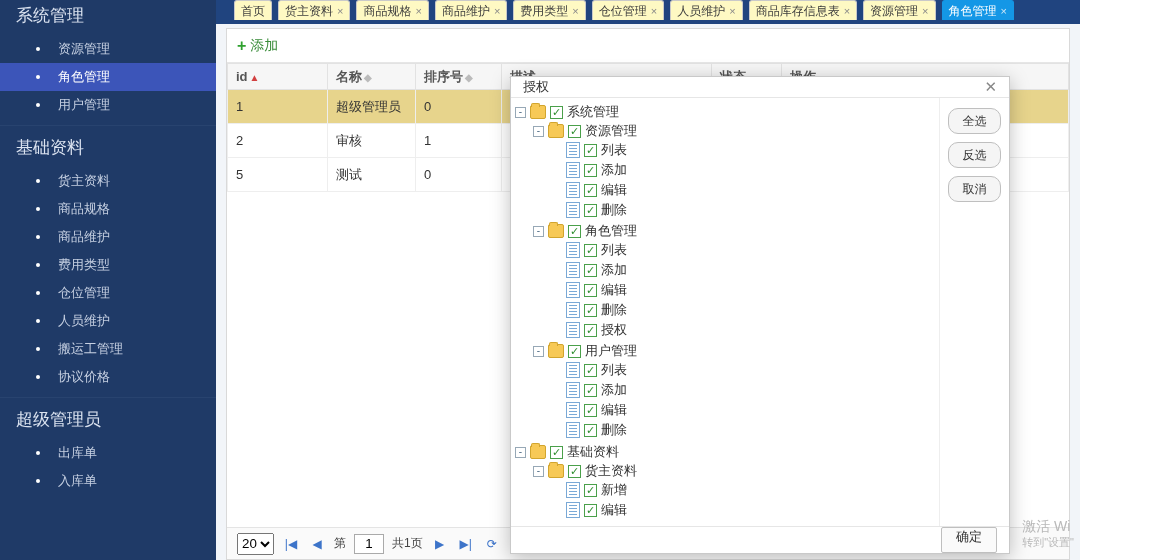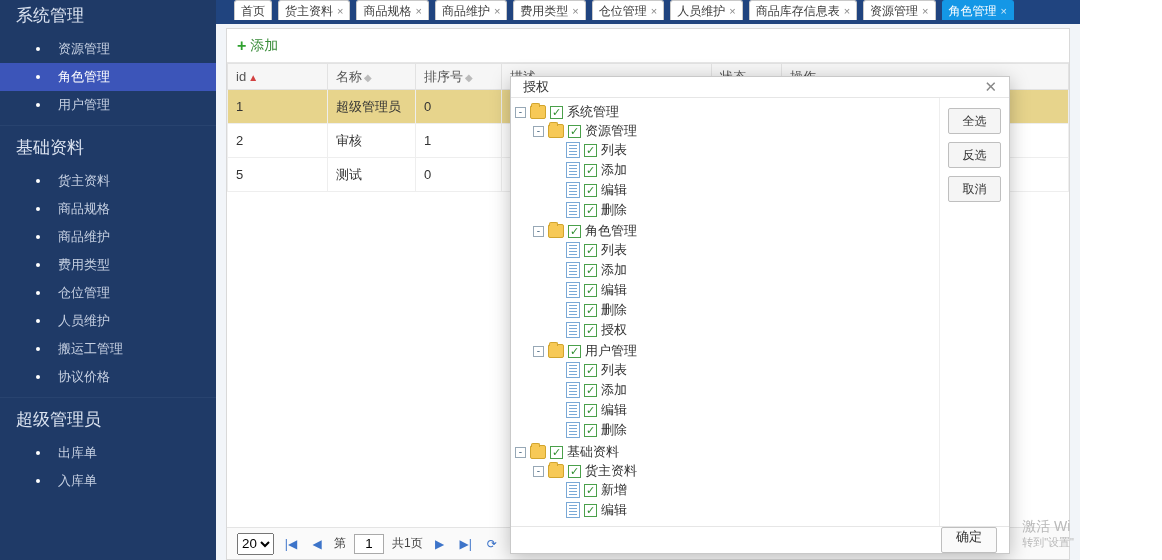--- a/index.html
+++ b/index.html
@@ -9,32 +9,32 @@
   .sidebar{width:216px;height:560px;background:#1f3a67;color:#cbd5e6;overflow:hidden;position:relative}
   .sb-title{font-size:17px;color:#dbe3f0;padding:4px 16px 8px 16px}
   .sb-item{display:flex;align-items:center;height:28px;padding-left:36px;font-size:13px;color:#c6d0e2;cursor:pointer}
   .sb-item.active{background:#3c55b9;color:#fff}
   .sb-bullet{width:4px;height:4px;border-radius:50%;background:#fff;margin-right:18px}
   .hrline{height:1px;background:#28436f;margin:6px 0}
   
   .main{flex:1;height:560px;background:#f2f5f9;display:flex;flex-direction:column;position:relative}
   
   .tabstrip{height:24px;background:#20447f;display:flex;align-items:flex-start;gap:6px;padding-left:18px;overflow:hidden}
-  .tab{background:#ffffff;border:1px solid #c9c9c9;border-bottom:none;border-radius:3px 3px 0 0;height:20px;line-height:18px;padding:0 6px;font-size:12px;color:#3d3d3d;display:flex;align-items:center;gap:4px;cursor:pointer}
+  .tab{background:#fef9c3;border:1px solid #c9c9c9;border-bottom:none;border-radius:3px 3px 0 0;height:20px;line-height:18px;padding:0 6px;font-size:12px;color:#3d3d3d;display:flex;align-items:center;gap:4px;cursor:pointer}
   .tab.active{background:#1497e6;border-color:#1497e6;color:#fff}
   .tab .x{font-size:11px;color:#888}
   .tab.active .x{color:#cfe8f8}
   
   .content{flex:1;margin:4px 10px 0 10px;background:#fff;border:1px solid #d9d9d9;display:flex;flex-direction:column;position:relative}
   .toolbar{height:34px;display:flex;align-items:center;padding-left:10px;border-bottom:1px solid #e6e6e6}
   .addbtn{display:flex;align-items:center;color:#3a8c3a;font-size:14px;gap:4px;cursor:pointer}
   .addbtn .plus{font-weight:bold;color:#2fa12f;font-size:16px}
   
   table.grid{width:100%;border-collapse:collapse;font-size:13px}
-  .grid th{background:#f6f6f6;border:1px solid #e2e2e2;height:26px;text-align:left;padding:0 8px;font-weight:normal;color:#555}
+  .grid th{background:#f6f6f6;border:1px solid #e2e2e2;height:26px;text-align:left;padding:0 8px;font-weight:bold;color:#555}
   .grid td{border:1px solid #eee;height:34px;padding:0 8px}
   .grid tr.sel td{background:#e7d48c}
   .sort{font-size:10px;color:#bbb;margin-left:2px}
   .sort.red{color:#d24040}
   
   .pager{height:32px;border-top:1px solid #e4e4e4;display:flex;align-items:center;gap:8px;padding:0 10px;font-size:12px;color:#444;background:#fafafa;margin-top:auto}
   .pager select{height:22px}
   .pgicon{width:18px;height:18px;display:flex;align-items:center;justify-content:center;color:#3d74c9;cursor:pointer;font-size:12px}
   .pgbox{width:30px;height:20px;border:1px solid #aaa;text-align:center}
   
@@ -54,21 +54,21 @@
   .noderow{display:flex;align-items:center;gap:2px;height:18px;font-size:13px}
   .tgl{width:11px;height:11px;border:1px solid #97a8b6;display:inline-flex;align-items:center;justify-content:center;font-size:10px;line-height:8px;color:#4d6b85;background:#fff;cursor:pointer;margin-right:2px}
   .tgl.blank{border:none}
   .fld{width:16px;height:14px;background:#f7c956;border:1px solid #d2a52e;border-radius:2px;position:relative;margin-right:2px}
   .fld:before{content:"";position:absolute;top:-3px;left:0;width:7px;height:3px;background:#f7c956;border:1px solid #d2a52e;border-bottom:none;border-radius:2px 2px 0 0}
   .doc{width:14px;height:16px;border:1px solid #7aa9d6;background:#fff;position:relative;margin-right:2px}
   .doc:after{content:"";position:absolute;left:2px;top:2px;right:2px;height:1px;background:#7aa9d6;box-shadow:0 3px 0 #7aa9d6,0 6px 0 #7aa9d6,0 9px 0 #7aa9d6}
   .chk{width:13px;height:13px;border:1px solid #4aa04a;display:inline-flex;align-items:center;justify-content:center;margin-right:2px;background:#fff}
   .chk.on:after{content:"✓";font-size:11px;color:#2e8d2e;line-height:11px}
   .sidebtns{width:70px;padding:10px 8px;display:flex;flex-direction:column;gap:8px;border-left:1px solid #eee}
-  .sbtn{height:26px;border:1px solid #bfbfbf;background:#f5f5f5;font-size:12px;display:flex;align-items:center;justify-content:center;cursor:pointer;border-radius:2px}
+  .sbtn{height:26px;border:1px solid #bfbfbf;background:#f5f5f5;font-size:12px;display:flex;align-items:center;justify-content:center;cursor:pointer;border-radius:10px}
   .dlg-foot{height:36px;border-top:1px solid #e6e6e6;display:flex;align-items:center;justify-content:flex-end;padding-right:12px}
   .okbtn{height:26px;padding:0 14px;border:1px solid #bfbfbf;background:#fafafa;cursor:pointer;border-radius:2px;font-size:13px}
   
   .wm{position:absolute;right:6px;bottom:10px;color:#b9b9b9;font-size:14px;pointer-events:none;text-align:left;line-height:16px}
 </style>
 </head>
 <body>
 
 <div class="root">
 

